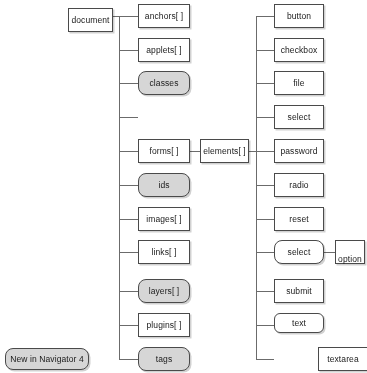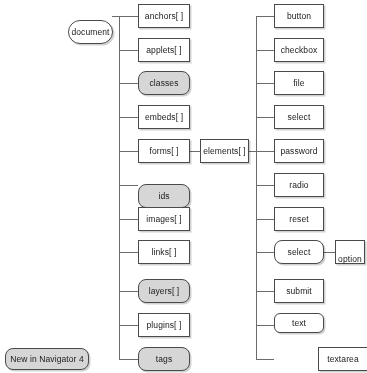--- a/index.html
+++ b/index.html
@@ -86,40 +86,37 @@
   <div class="conn h" style="left:256px; top:151px; width:18px;"></div>
   <div class="conn h" style="left:256px; top:185px; width:18px;"></div>
   <div class="conn h" style="left:256px; top:219px; width:18px;"></div>
   <div class="conn h" style="left:256px; top:252px; width:18px;"></div>
   <div class="conn h" style="left:256px; top:291px; width:18px;"></div>
   <div class="conn h" style="left:256px; top:325px; width:18px;"></div>
   <div class="conn h" style="left:256px; top:359px; width:18px;"></div>
 
   <div class="conn h" style="left:324px; top:252px; width:11px;"></div>
 
-  <div class="node" style="left:68px; top:20px; width:45px; height:24px;border-radius:12px;">
+  <div class="node" style="left:68px; top:8px; width:45px; height:24px;">
     <span>document</span>
   </div>
 
   <div class="node" style="left:138px; top:4px; width:52px; height:24px;">
     <span>anchors[ ]</span>
   </div>
   <div class="node" style="left:138px; top:38px; width:52px; height:24px;">
     <span>applets[ ]</span>
   </div>
   <div class="node shaded" style="left:138px; top:71px; width:52px; height:24px;">
     <span>classes</span>
   </div>
-  <div class="node" style="left:138px; top:105px; width:52px; height:24px;">
-    <span>embeds[ ]</span>
-  </div>
   <div class="node" style="left:138px; top:139px; width:52px; height:24px;">
     <span>forms[ ]</span>
   </div>
-  <div class="node shaded" style="left:138px; top:173px; width:52px; height:24px;margin-top:11px;">
+  <div class="node shaded" style="left:138px; top:173px; width:52px; height:24px;">
     <span>ids</span>
   </div>
   <div class="node" style="left:138px; top:207px; width:52px; height:24px;">
     <span>images[ ]</span>
   </div>
   <div class="node" style="left:138px; top:240px; width:52px; height:24px;">
     <span>links[ ]</span>
   </div>
   <div class="node shaded" style="left:138px; top:279px; width:52px; height:24px;">
     <span>layers[ ]</span>

